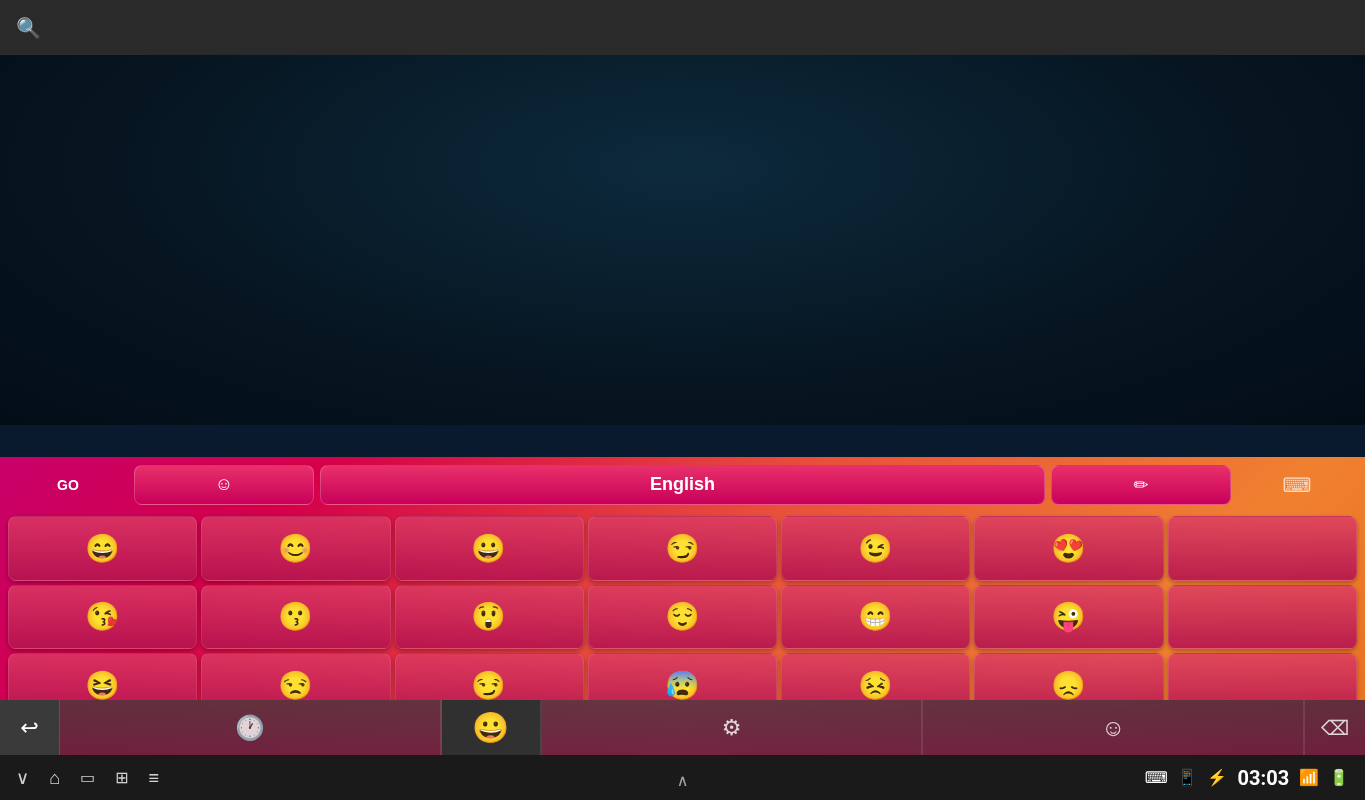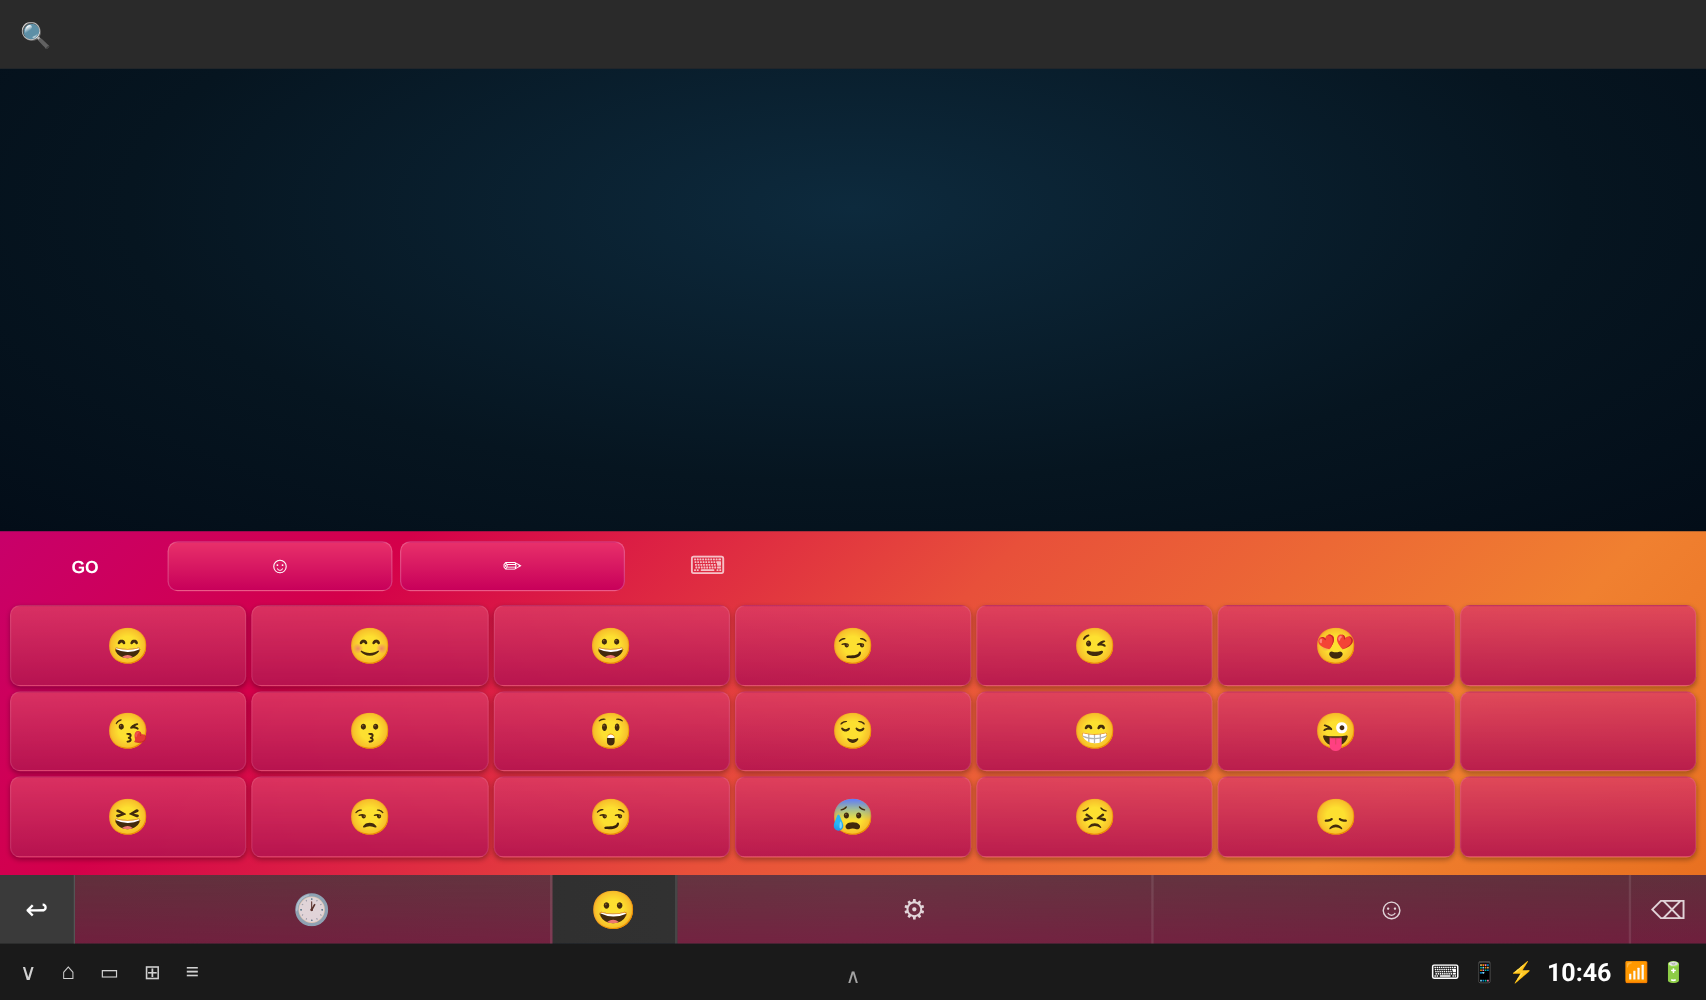--- a/index.html
+++ b/index.html
@@ -46,20 +46,21 @@
       background: radial-gradient(ellipse at 50% 30%, #0d2a3d 0%, #061520 60%, #030d18 100%);
     }
 
     
     #keyboard-container {
       position: absolute;
       bottom: 45px;
       left: 0; right: 0;
       height: 300px;
       background: linear-gradient(135deg, #c8006a 0%, #d4004a 20%, #e8503a 50%, #f08030 80%, #e87020 100%);
+      margin-top: 32px;
     }
 
     
     #keyboard-toolbar {
       display: flex;
       align-items: center;
       height: 55px;
       padding: 0 8px;
       gap: 6px;
     }
@@ -291,20 +292,23 @@
 
 <div id="keyboard-container" style="top: 425px; height: 285px;">
 
   <div id="keyboard-toolbar">
     <button class="toolbar-btn" id="go-btn">
       <span>GO</span>
     </button>
     <button class="toolbar-btn" id="emoji-btn">
       <span>☺</span>
     </button>
+    <button class="toolbar-btn" id="language-btn">
+      <span>English</span>
+    </button>
     <button class="toolbar-btn" id="handwrite-btn">
       <span>✏</span>
     </button>
     <button class="toolbar-btn" id="keyboard-toggle-btn">
       <span>⌨</span>
     </button>
   </div>
 
   <div id="emoji-grid">
 
@@ -363,17 +367,17 @@
     <span class="nav-icon" style="font-size:16px;">⊞</span>
     <span class="nav-icon">≡</span>
   </div>
 
   <div id="center-arrow">∧</div>
 
   <div id="status-right">
     <span class="status-icon">⌨</span>
     <span class="status-icon">📱</span>
     <span class="status-icon">⚡</span>
-    <span id="time-display">10:46</span>
+    <span id="time-display">03:03</span>
     <span class="status-icon">📶</span>
     <span class="status-icon">🔋</span>
   </div>
 </div>
 
 </body></html>

